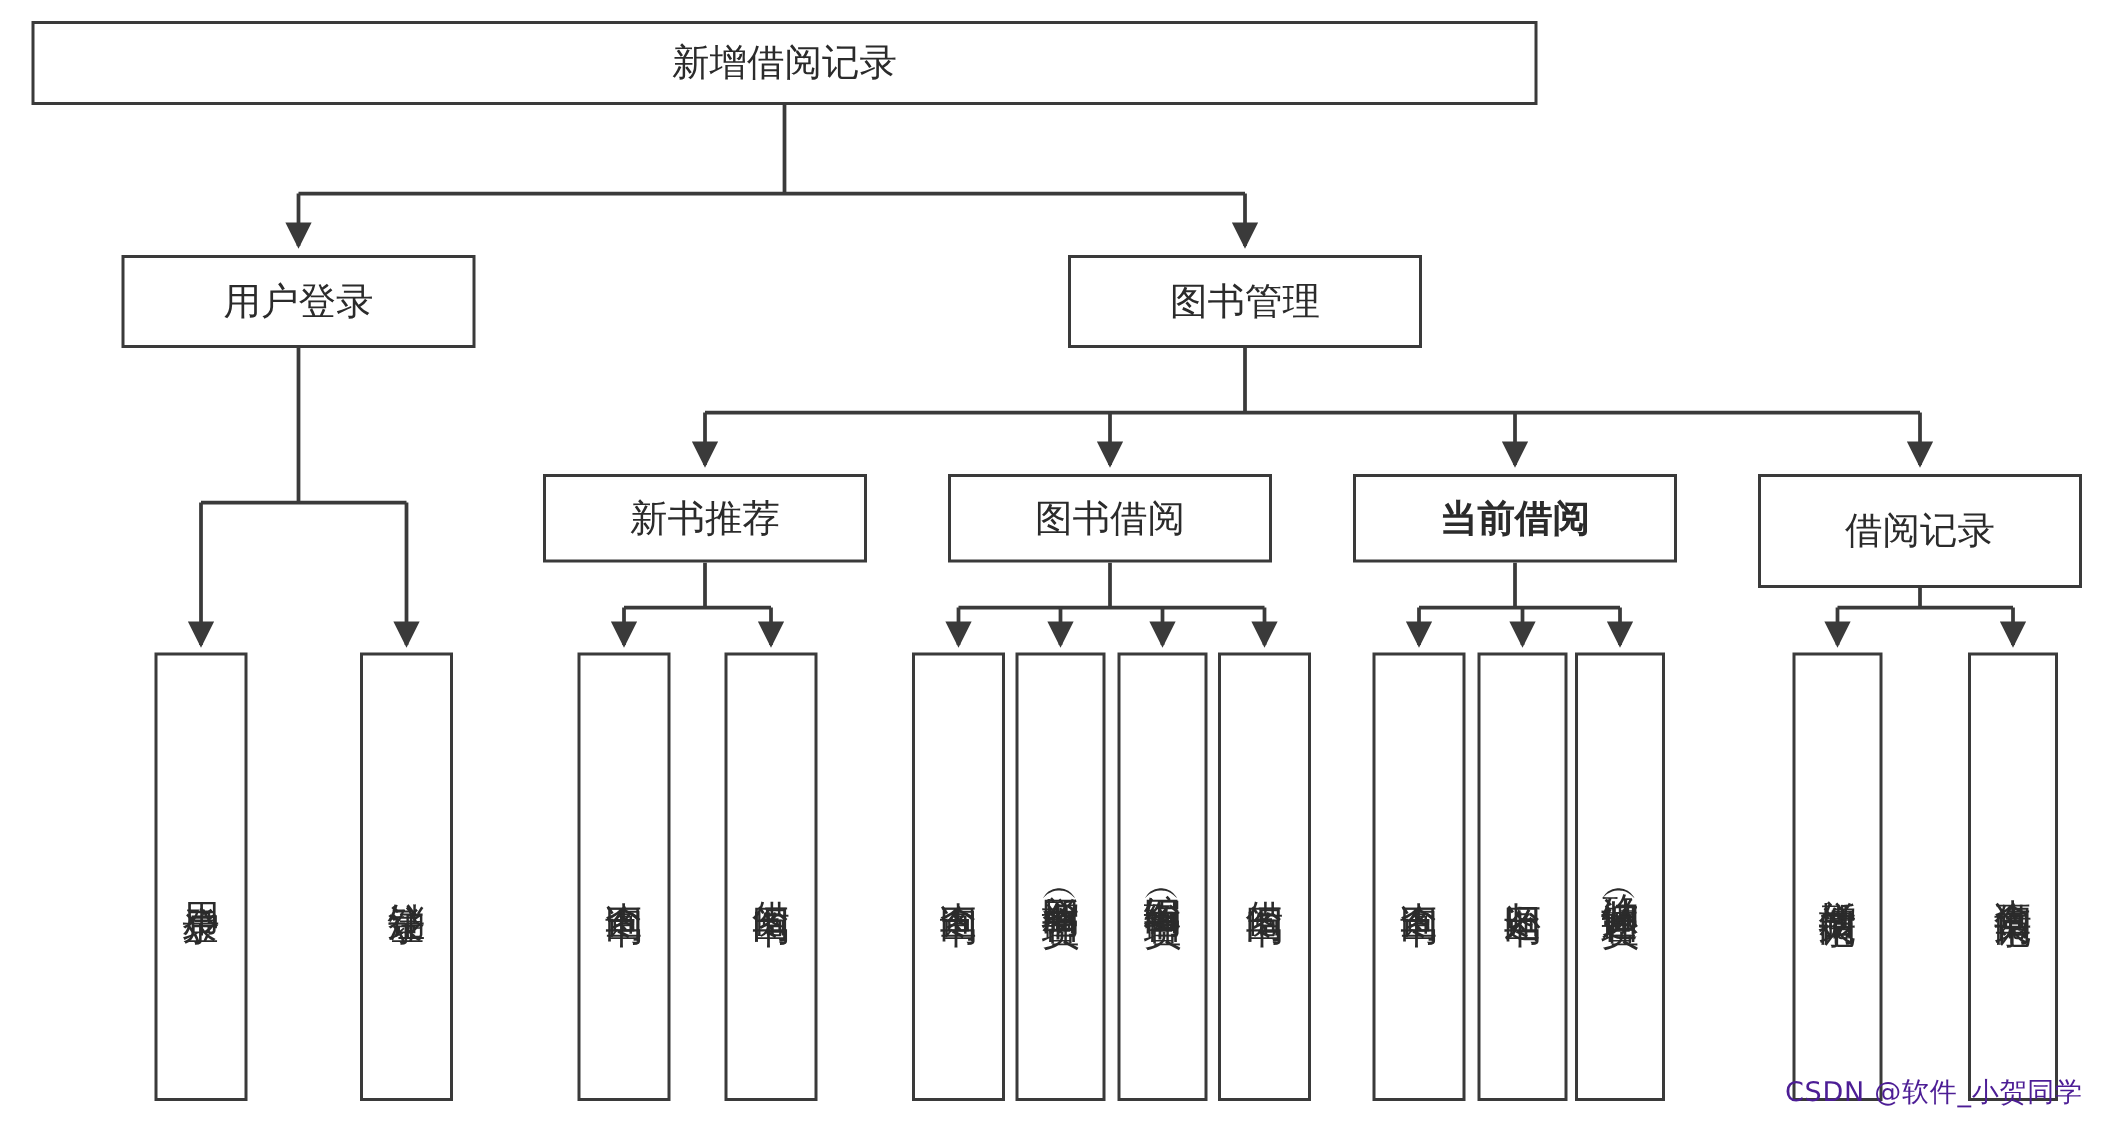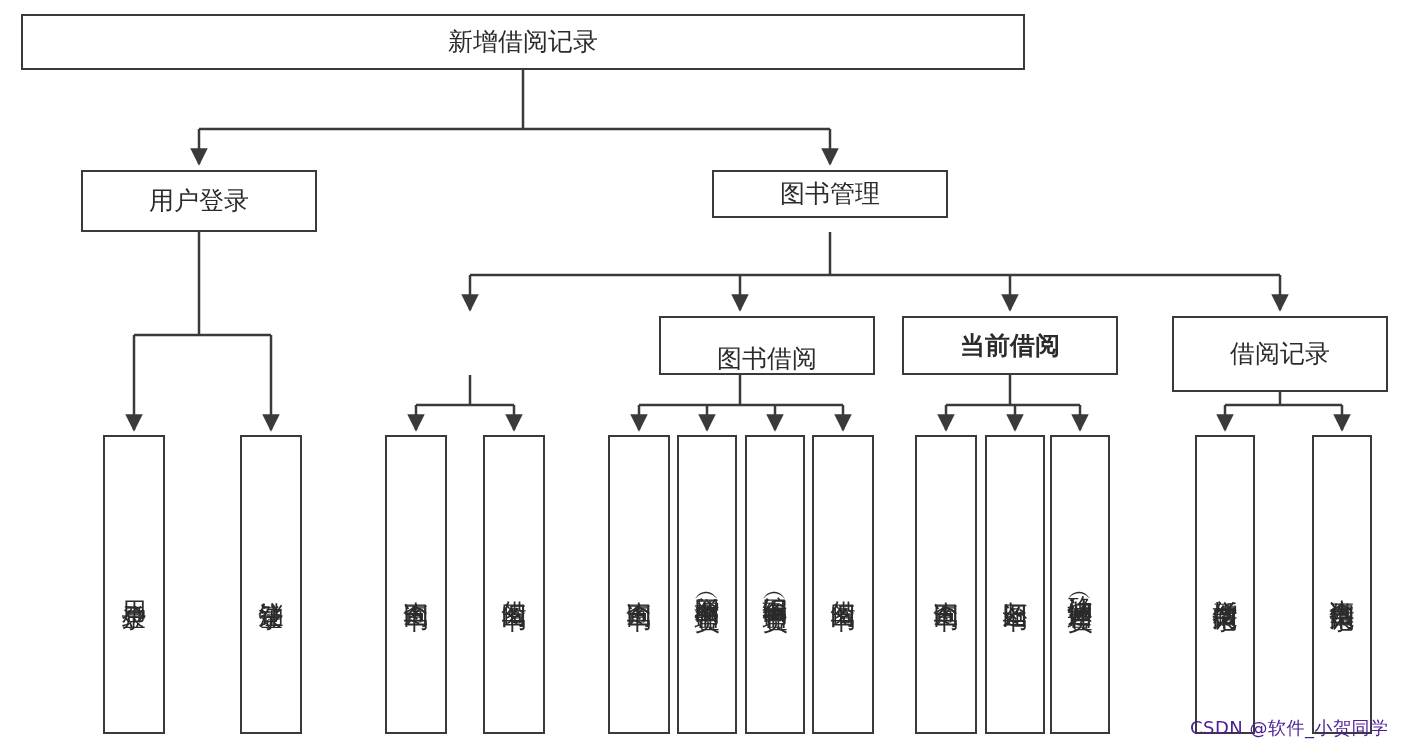--- a/index.html
+++ b/index.html
@@ -123,26 +123,29 @@
   </svg>
 
   <div class="node root horiz" style="left:21px; top:14px; width:1004px; height:56px;">
     <span class="label">新增借阅记录</span>
   </div>
 
   <div class="node horiz" style="left:81px; top:170px; width:236px; height:62px;">
     <span class="label">用户登录</span>
   </div>
 
-  <div class="node horiz" style="left:712px; top:170px; width:236px; height:48px;">
+  <div class="node horiz" style="left:712px; top:170px; width:236px; height:62px;">
     <span class="label">图书管理</span>
   </div>
 
-
-  <div class="node horiz" style="left:659px; top:316px; width:216px; height:59px;align-items:flex-end;">
+  <div class="node horiz" style="left:362px; top:316px; width:216px; height:59px;">
+    <span class="label">新书推荐</span>
+  </div>
+
+  <div class="node horiz" style="left:632px; top:316px; width:216px; height:59px;">
     <span class="label">图书借阅</span>
   </div>
 
   <div class="node horiz" style="left:902px; top:316px; width:216px; height:59px;font-weight:bold;">
     <span class="label">当前借阅</span>
   </div>
 
   <div class="node horiz" style="left:1172px; top:316px; width:216px; height:76px;">
     <span class="label">借阅记录</span>
   </div>

